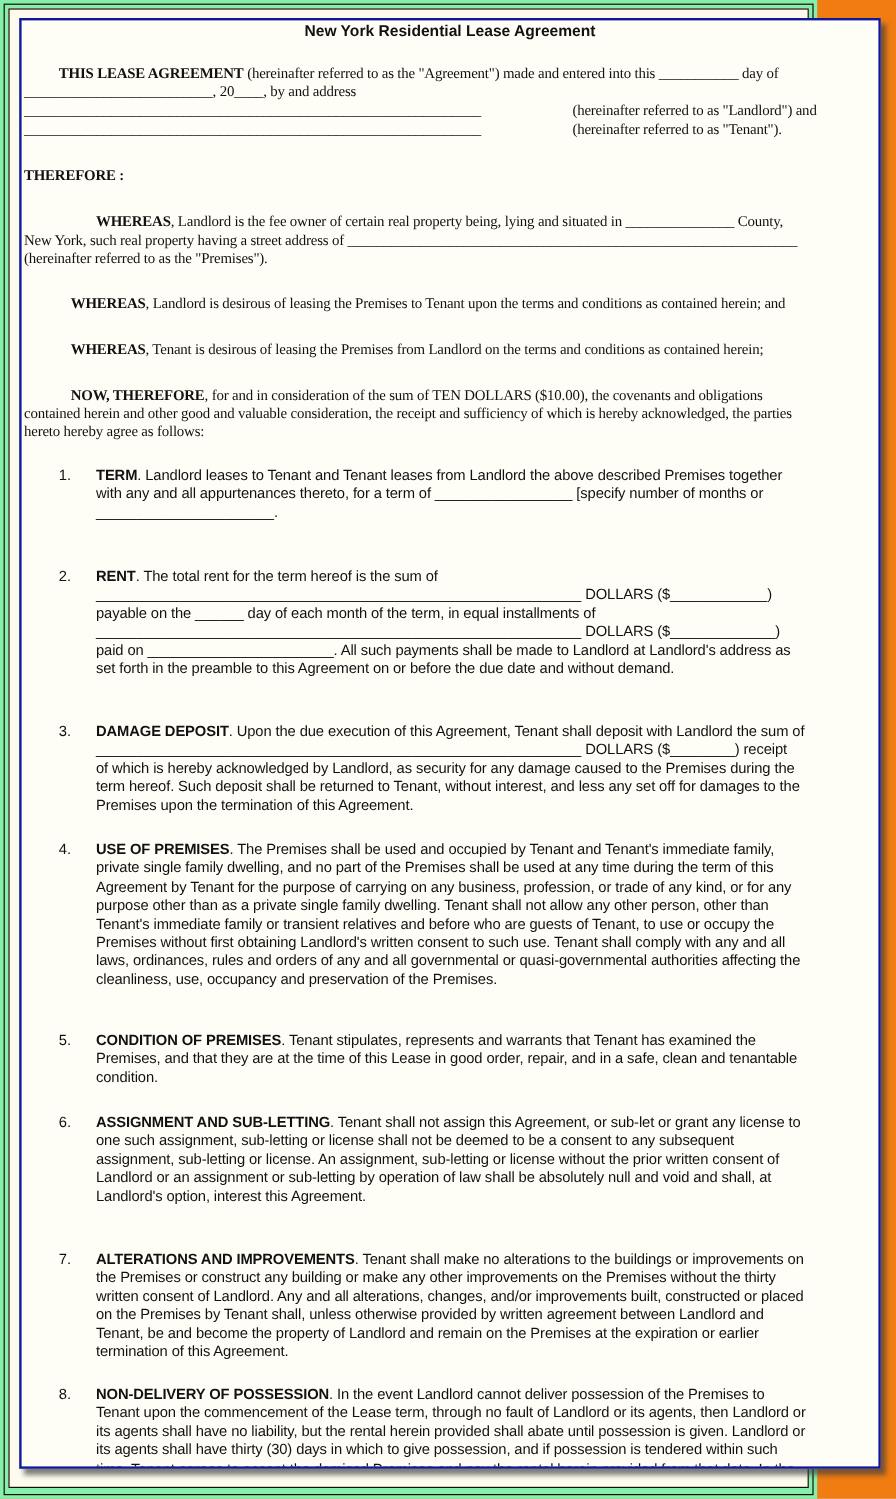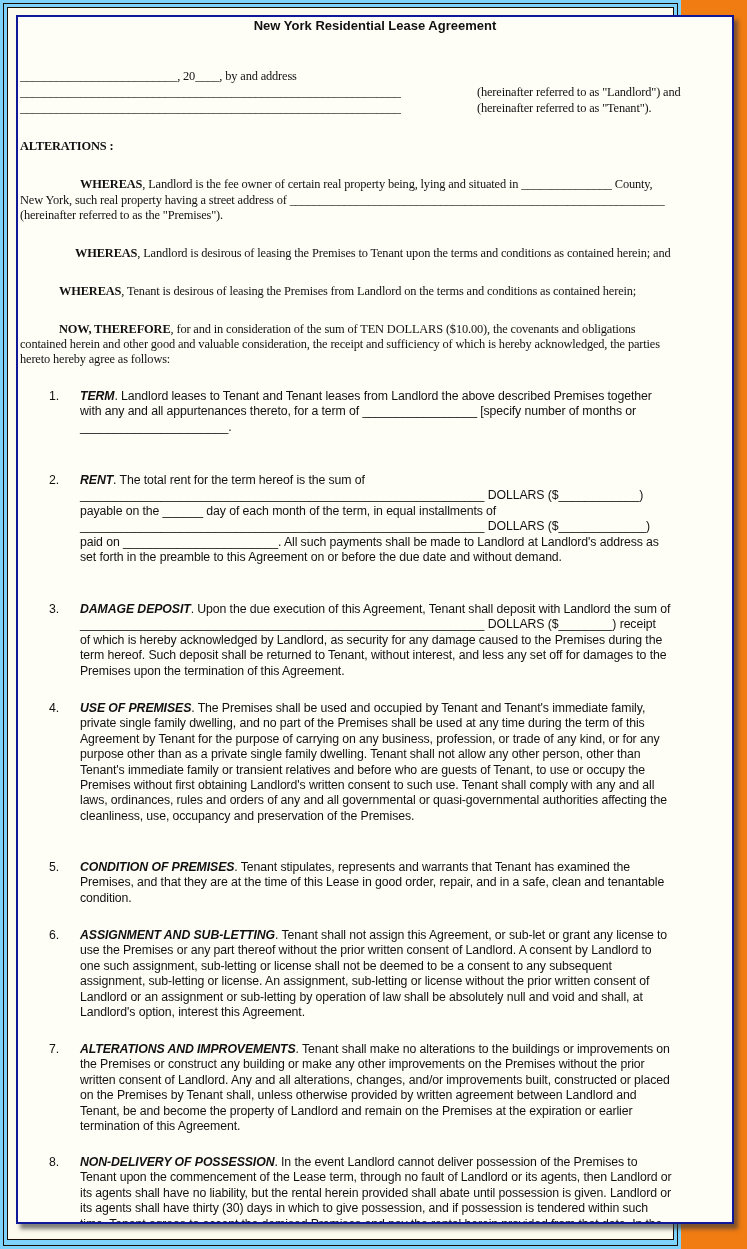--- a/index.html
+++ b/index.html
@@ -3,21 +3,21 @@
 <meta charset="utf-8">
 <style>
   html, body { margin: 0; padding: 0; }
   body {
     width: 747px; height: 1249px; overflow: hidden;
     background: #f07c12;
     position: relative;
   }
   .frame-outer {
     position: absolute; left: 0; top: 0; width: 681px; height: 1249px;
-    background: #7dd3fc; box-sizing: border-box;
+    background: #86efac; box-sizing: border-box;
   }
   .frame-line-outer {
     position: absolute; left: 3px; top: 3px; right: 3px; bottom: 3px;
     border: 1px solid #1a0d00;
   }
   .frame-line-inner {
     position: absolute; left: 7px; top: 7px; right: 7px; bottom: 9px;
     border: 1px solid #1a0d00;
     background: #fdfbee;
   }
@@ -36,51 +36,52 @@
   }
   .serif {
     position: absolute; font-family: "Liberation Serif", serif; font-size: 12.4px;
     line-height: 15px; white-space: nowrap; letter-spacing: -0.15px;
   }
   .serif b { font-weight: bold; }
   .sans {
     position: absolute; font-family: "Liberation Sans", sans-serif; font-size: 12.3px;
     line-height: 15.4px; white-space: nowrap; letter-spacing: -0.1px;
   }
-  .sans b { font-weight: bold; font-style: italic; }
+  .sans b { font-weight: bold; }
   .num {
     position: absolute; left: 31px;
     font-family: "Liberation Sans", sans-serif; font-size: 12.3px;
   }
   .section { position: absolute; left: 0; right: 0; }
   .line { display: block; height: 15.4px; }
 </style>
 </head>
 <body>
 
 <div class="frame-outer">
   <div class="frame-line-outer"></div>
   <div class="frame-line-inner"></div>
 
   <div class="page">
     <div class="title">New York Residential Lease Agreement</div>
 
+    <div class="serif" style="left:31px; top:37px;"><b>THIS LEASE AGREEMENT</b><span> (hereinafter referred to as the "Agreement") made and entered into this ___________ day of</span></div>
     <div class="serif" style="left:2px; top:52px;">__________________________, 20____, by and address</div>
     <div class="serif" style="left:2px; top:68px;">_______________________________________________________________</div>
     <div class="serif" style="left:459px; top:68px;">(hereinafter referred to as "Landlord") and</div>
     <div class="serif" style="left:2px; top:84px;">_______________________________________________________________</div>
     <div class="serif" style="left:459px; top:84px;">(hereinafter referred to as "Tenant").</div>
 
-    <div class="serif" style="left:2px; top:122px; font-weight:bold;">ALTERATIONS :</div>
+    <div class="serif" style="left:2px; top:122px; font-weight:bold;">THEREFORE :</div>
 
     <div class="serif" style="left:62px; top:160px;"><b>WHEREAS</b><span>, Landlord is the fee owner of certain real property being, lying and situated in _______________ County,</span></div>
     <div class="serif" style="left:2px; top:176px;">New York, such real property having a street address of ______________________________________________________________</div>
     <div class="serif" style="left:2px; top:191px;">(hereinafter referred to as the "Premises").</div>
 
-    <div class="serif" style="left:41px; top:229px;margin-left:16px;"><b>WHEREAS</b><span>, Landlord is desirous of leasing the Premises to Tenant upon the terms and conditions as contained herein; and</span></div>
+    <div class="serif" style="left:41px; top:229px;"><b>WHEREAS</b><span>, Landlord is desirous of leasing the Premises to Tenant upon the terms and conditions as contained herein; and</span></div>
 
     <div class="serif" style="left:41px; top:267px;"><b>WHEREAS</b><span>, Tenant is desirous of leasing the Premises from Landlord on the terms and conditions as contained herein;</span></div>
 
     <div class="serif" style="left:41px; top:305px;"><b>NOW, THEREFORE</b><span>, for and in consideration of the sum of TEN DOLLARS ($10.00), the covenants and obligations</span></div>
     <div class="serif" style="left:2px; top:320px;">contained herein and other good and valuable consideration, the receipt and sufficiency of which is hereby acknowledged, the parties</div>
     <div class="serif" style="left:2px; top:335px;">hereto hereby agree as follows:</div>
 
     <div class="section" style="top:372px;">
       <div class="num">1.</div>
       <div class="sans" style="left:62px; top:0;">
@@ -133,33 +134,32 @@
         <span class="line"><b>CONDITION OF PREMISES</b><span>.  Tenant stipulates, represents and warrants that Tenant has examined the</span></span>
         <span class="line">Premises, and that they are at the time of this Lease in good order, repair, and in a safe, clean and tenantable</span>
         <span class="line">condition.</span>
       </div>
     </div>
 
     <div class="section" style="top:911px;">
       <div class="num">6.</div>
       <div class="sans" style="left:62px; top:0;">
         <span class="line"><b>ASSIGNMENT AND SUB-LETTING</b><span>.  Tenant shall not assign this Agreement, or sub-let or grant any license to</span></span>
-        <span class="line">use the Premises or any part thereof without the prior written consent of Landlord.  A consent by Landlord to</span>
         <span class="line">one such assignment, sub-letting or license shall not be deemed to be a consent to any subsequent</span>
         <span class="line">assignment, sub-letting or license.  An assignment, sub-letting or license without the prior written consent of</span>
         <span class="line">Landlord or an assignment or sub-letting by operation of law shall be absolutely null and void and shall, at</span>
         <span class="line">Landlord's option, interest this Agreement.</span>
       </div>
     </div>
 
     <div class="section" style="top:1025px;">
       <div class="num">7.</div>
       <div class="sans" style="left:62px; top:0;">
         <span class="line"><b>ALTERATIONS AND IMPROVEMENTS</b><span>.  Tenant shall make no alterations to the buildings or improvements on</span></span>
-        <span class="line">the Premises or construct any building or make any other improvements on the Premises without the prior</span>
+        <span class="line">the Premises or construct any building or make any other improvements on the Premises without the thirty</span>
         <span class="line">written consent of Landlord.  Any and all alterations, changes, and/or improvements built, constructed or placed</span>
         <span class="line">on the Premises by Tenant shall, unless otherwise provided by written agreement between Landlord and</span>
         <span class="line">Tenant, be and become the property of Landlord and remain on the Premises at the expiration or earlier</span>
         <span class="line">termination of this Agreement.</span>
       </div>
     </div>
 
     <div class="section" style="top:1138px;">
       <div class="num">8.</div>
       <div class="sans" style="left:62px; top:0;">

